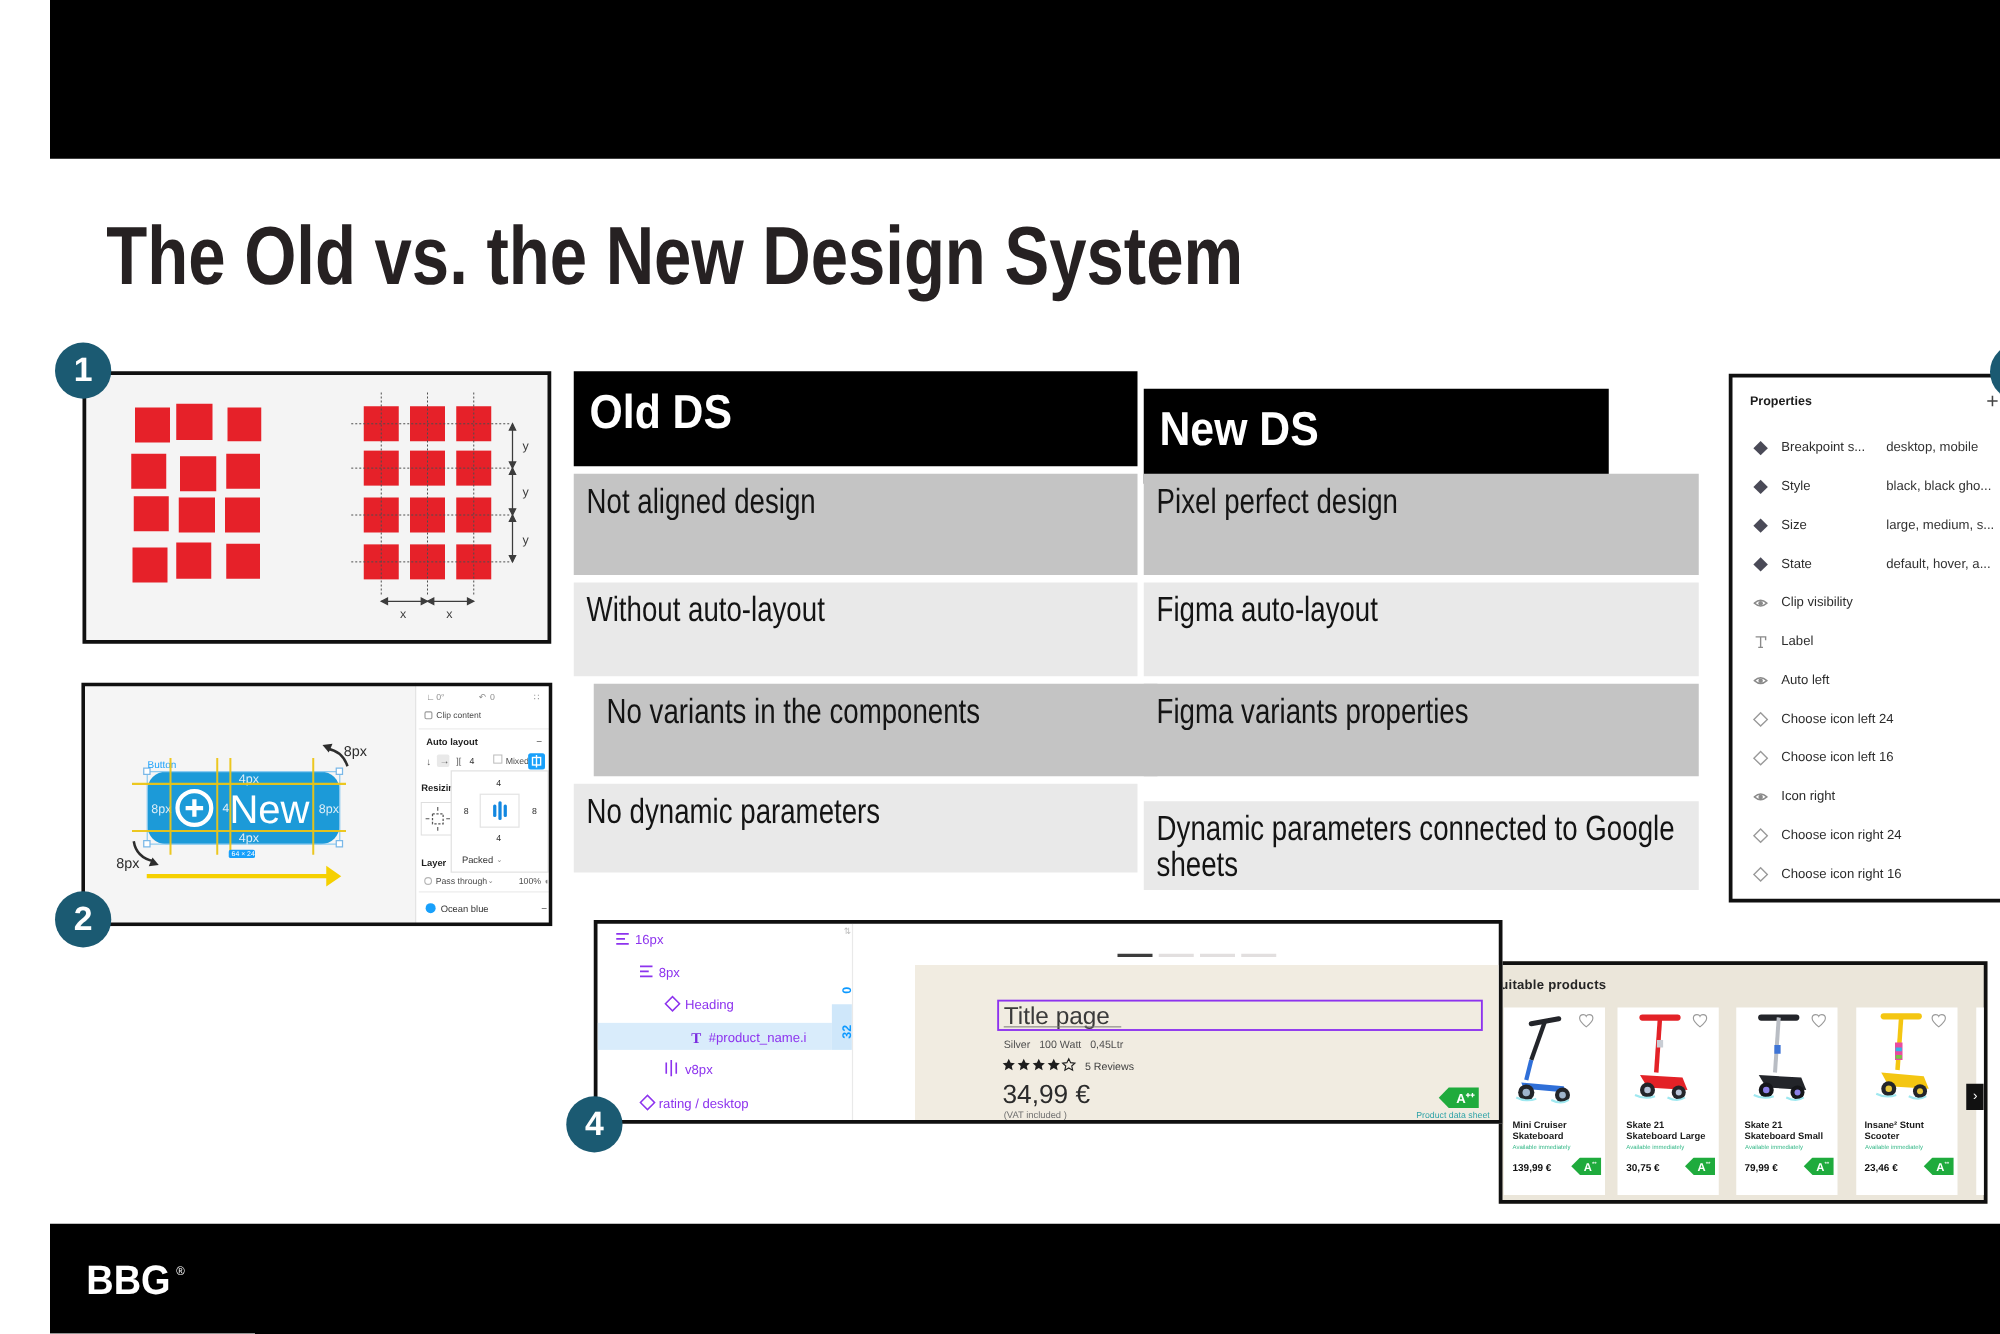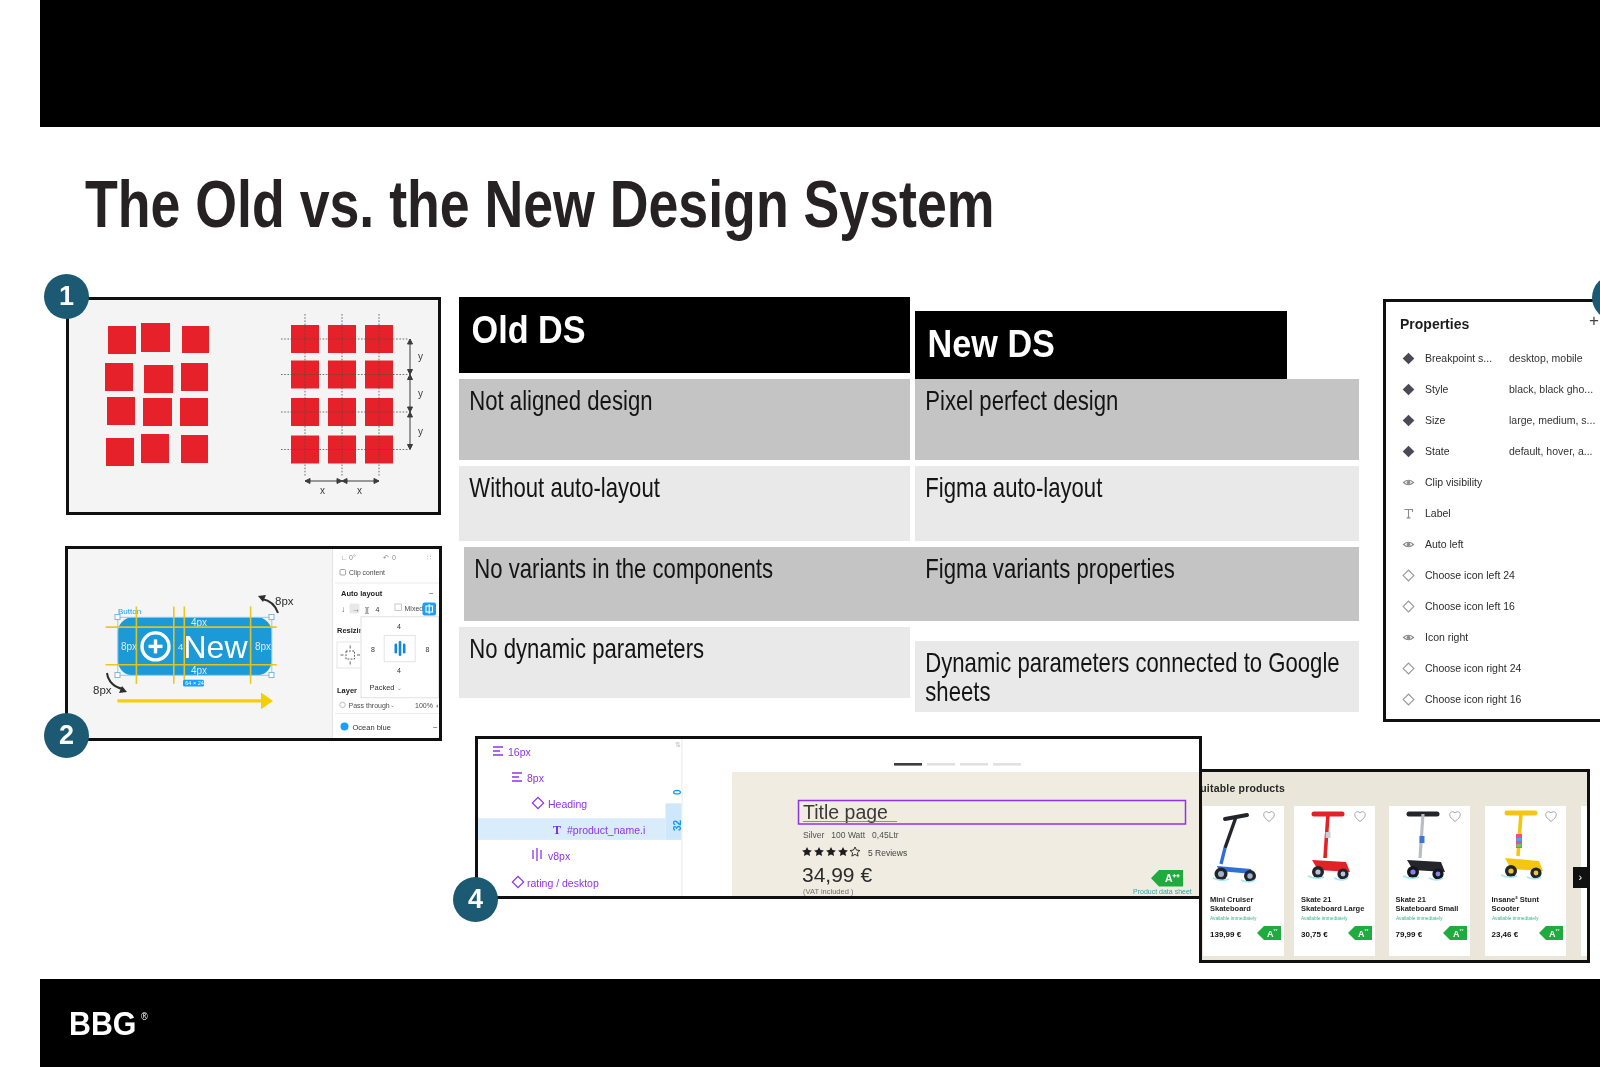--- a/index.html
+++ b/index.html
@@ -139,21 +139,21 @@
     </div>
   <div class="tbl-cell body c-dark" style="left:875px; top:379px; width:444px; height:81px;">
       <span>Pixel perfect design</span>
     </div>
   <div class="tbl-cell body c-light" style="left:419px; top:465.5px; width:451px; height:75px;">
       <span>Without auto-layout</span>
     </div>
   <div class="tbl-cell body c-light" style="left:875px; top:465.5px; width:444px; height:75px;">
       <span>Figma auto-layout</span>
     </div>
-  <div class="tbl-cell body c-dark" style="left:424px; top:547px; width:451px; height:74px;">
+  <div class="tbl-cell body c-dark" style="left:435px; top:547px; width:451px; height:74px;">
       <span>No variants in the components</span>
     </div>
   <div class="tbl-cell body c-dark" style="left:875px; top:547px; width:444px; height:74px;">
       <span>Figma variants properties</span>
     </div>
   <div class="tbl-cell body c-light" style="left:419px; top:626.5px; width:451px; height:71px;">
       <span>No dynamic parameters</span>
     </div>
   <div class="tbl-cell body c-light" style="left:875px; top:641px; width:444px; height:71px;">
       <span>Dynamic parameters connected to Google sheets</span>
@@ -269,21 +269,21 @@
         <line x1="270" y1="167.5" x2="374" y2="167.5" stroke="#ececec"></line>
         <circle cx="279.5" cy="180.5" r="4" fill="#18a0fb"></circle>
         <text x="287.5" y="183.5" font-size="7.5" fill="#333">Ocean blue</text>
         <text x="368" y="183.5" font-size="8" fill="#4b4b4b">−</text>
       </g>
       <rect x="1.5" y="1.5" width="374" height="192" fill="none" stroke="#101010" stroke-width="3"></rect>
     </svg>
   </div>
 
   <div id="panel3" class="abs">
-    <div class="abs" style="left:14px; top:14px; font-size:14px; font-weight:bold; color:#1c1c1c;">Properties</div>
+    <div class="abs" style="left:14px; top:14px; font-size:10px; font-weight:bold; color:#1c1c1c;">Properties</div>
     <div class="abs" style="left:203px; top:9px; font-size:17px; font-weight:300; color:#444;">+</div>
     <div class="prow" style="top:50px;">
         <svg class="pic" viewBox="0 0 13 13">
           <rect x="2.4" y="2.4" width="8.2" height="8.2" fill="#4a4a57" transform="rotate(45 6.5 6.5)"></rect>
         </svg>
         <span class="lb">Breakpoint s...</span>
         <span class="vl">desktop, mobile</span>
       </div>
     <div class="prow" style="top:81px;">
         <svg class="pic" viewBox="0 0 13 13">

